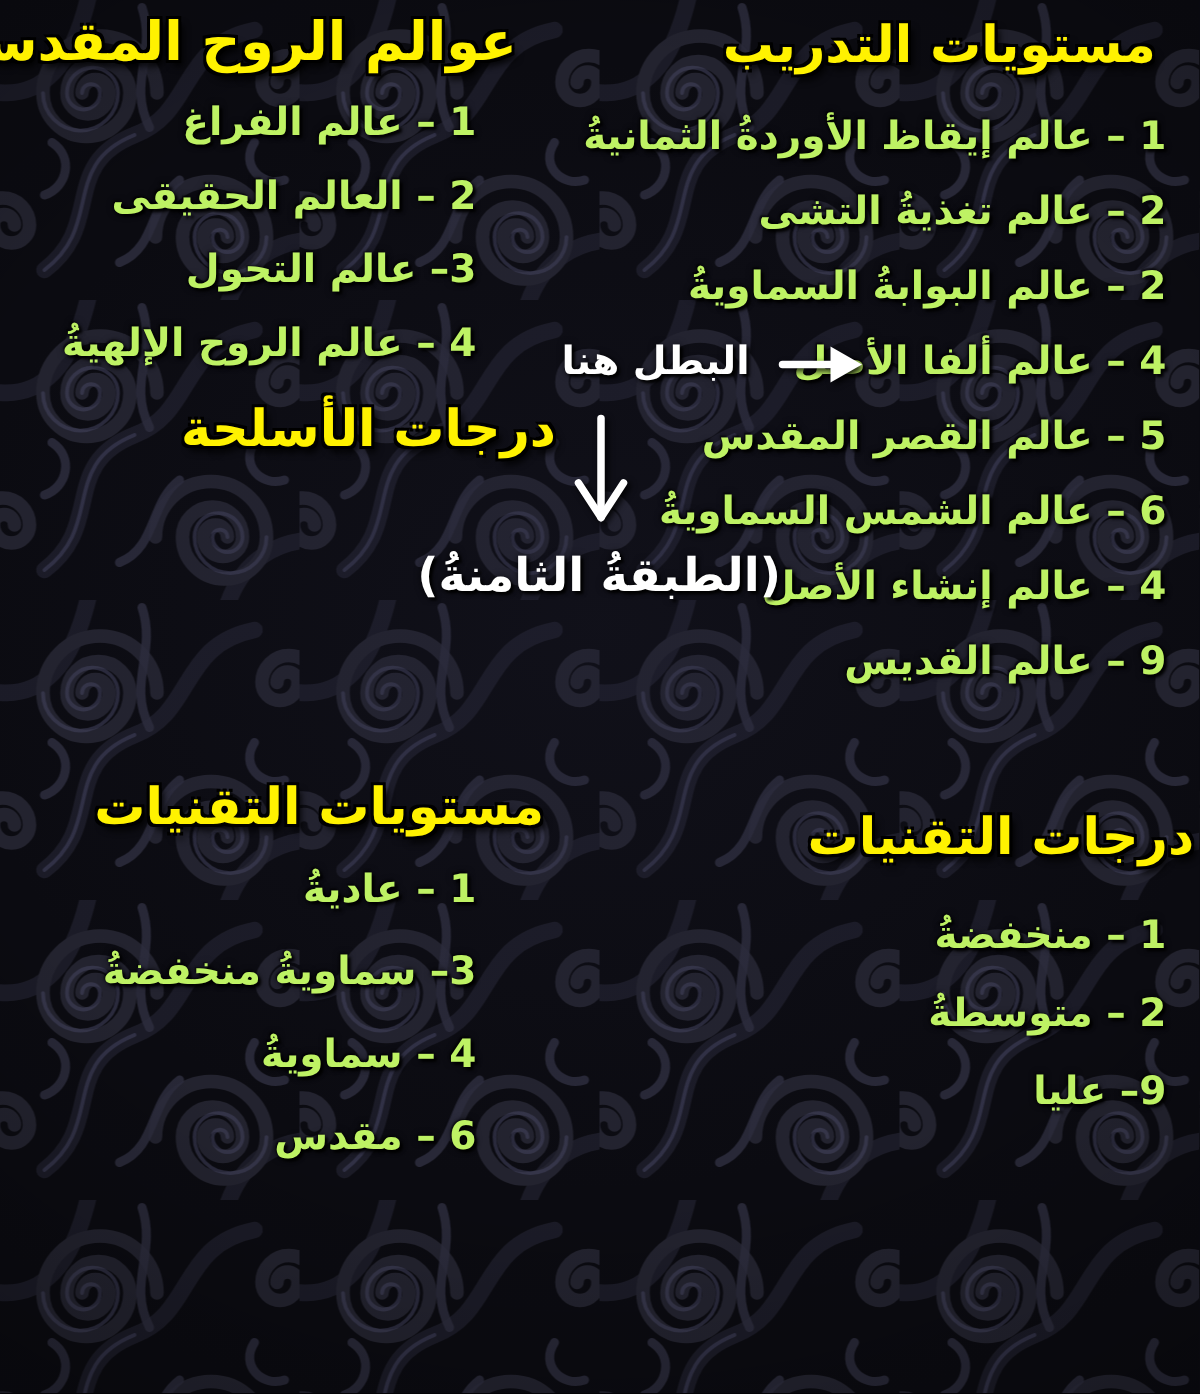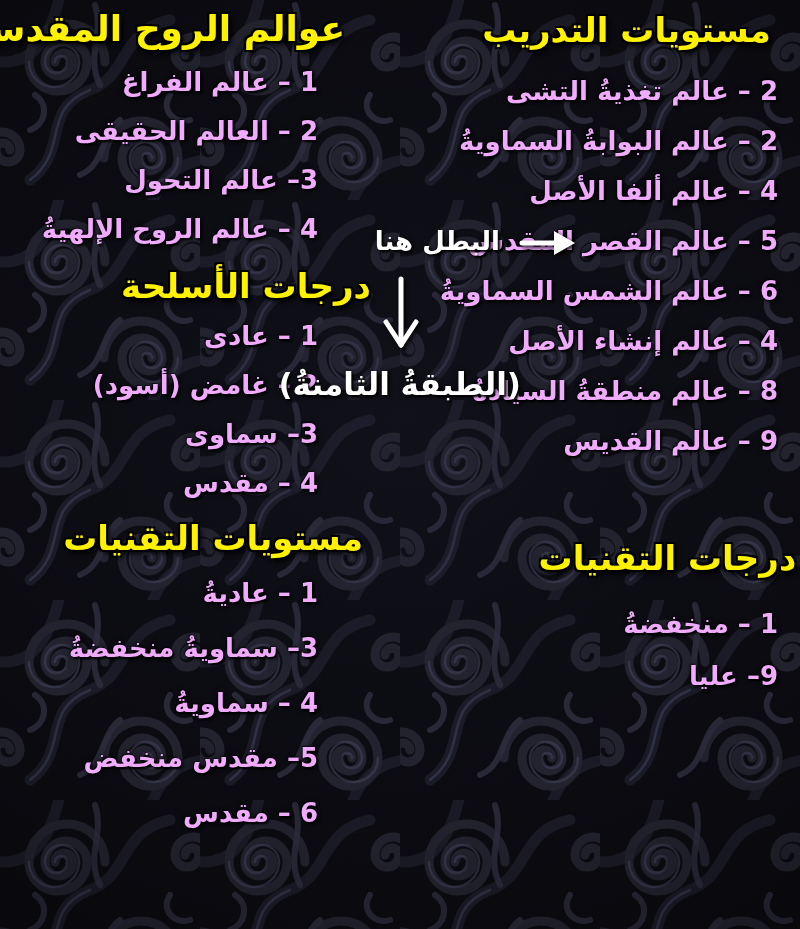--- a/index.html
+++ b/index.html
@@ -17,21 +17,21 @@
   }
   section{position:absolute;}
   .hd{
     margin:0;position:relative;
     color:#fff200;font-weight:bold;text-align:center;
     font-size:34px;line-height:48px;letter-spacing:1px;
     text-shadow:2px 2px 0 #000,-2px -2px 0 #000,2px -2px 0 #000,-2px 2px 0 #000,3px 4px 5px rgba(0,0,0,.95);
     white-space:nowrap;
   }
   .item{
-    color:#f0abfc;font-weight:bold;text-align:right;white-space:nowrap;
+    color:#bef264;font-weight:bold;text-align:right;white-space:nowrap;
     font-size:26px;
     text-shadow:2px 2px 2px rgba(0,0,0,.95),-1px -1px 1px rgba(0,0,0,.6),0 0 5px rgba(0,0,0,.7);
   }
   
   #sec-training{top:6px;right:22px;width:365px;}
   #sec-training .hd{right:-31px;}
   #sec-training .list{margin-top:12px;}
   #sec-training .item{line-height:50px;}
 
   #sec-worlds{top:2px;right:482px;width:310px;}
@@ -104,66 +104,60 @@
         </g>
       </pattern>
     </defs>
     <rect width="800" height="929" fill="url(#dmk)"></rect>
   </svg>
   <div class="vignette"></div>
 
   <section id="sec-training">
     <h2 class="hd">مستويات التدريب</h2>
     <div class="list">
+      <div class="item">1 – عالم إيقاظ الأوردةُ الثمانيةُ</div>
       <div class="item">2 – عالم تغذيةُ التشى</div>
       <div class="item">2 – عالم البوابةُ السماويةُ</div>
       <div class="item">4 – عالم ألفا الأصل</div>
       <div class="item">5 – عالم القصر المقدس</div>
       <div class="item">6 – عالم الشمس السماويةُ</div>
       <div class="item">4 – عالم إنشاء الأصل</div>
-      <div class="item">8 – عالم منطقةُ السيادةُ</div>
       <div class="item">9 – عالم القديس</div>
     </div>
   </section>
 
   <section id="sec-worlds">
     <h2 class="hd">عوالم الروح المقدسة</h2>
     <div class="list">
       <div class="item">1 – عالم الفراغ</div>
       <div class="item">2 – العالم الحقيقى</div>
       <div class="item">3– عالم التحول</div>
       <div class="item">4 – عالم الروح الإلهيةُ</div>
     </div>
   </section>
 
   <section id="sec-weapons">
     <h2 class="hd">درجات الأسلحة</h2>
-    <div class="list">
-      <div class="item">1 – عادى</div>
-      <div class="item">2 – غامض (أسود)</div>
-      <div class="item">3– سماوى</div>
-      <div class="item">4 – مقدس</div>
-    </div>
   </section>
 
   <section id="sec-techlevels">
     <h2 class="hd">مستويات التقنيات</h2>
     <div class="list">
       <div class="item">1 – عاديةُ</div>
       <div class="item">3– سماويةُ منخفضةُ</div>
       <div class="item">4 – سماويةُ</div>
-      <div class="item">5– مقدس منخفض</div>
       <div class="item">6 – مقدس</div>
     </div>
   </section>
 
   <section id="sec-techgrades">
     <h2 class="hd">درجات التقنيات</h2>
     <div class="list">
       <div class="item">1 – منخفضةُ</div>
+      <div class="item">2 – متوسطةُ</div>
       <div class="item">9– عليا</div>
     </div>
   </section>
 
   <div class="hero-label">البطل هنا</div>
 
   <svg id="arrow-right" class="arrow" width="58" height="28" viewBox="0 0 58 28" aria-hidden="true">
     <line x1="3" y1="14" x2="37" y2="14" stroke="#ffffff" stroke-width="5" stroke-linecap="round"></line>
     <polygon points="35,2 56,14 35,26" fill="#ffffff"></polygon>
   </svg>

